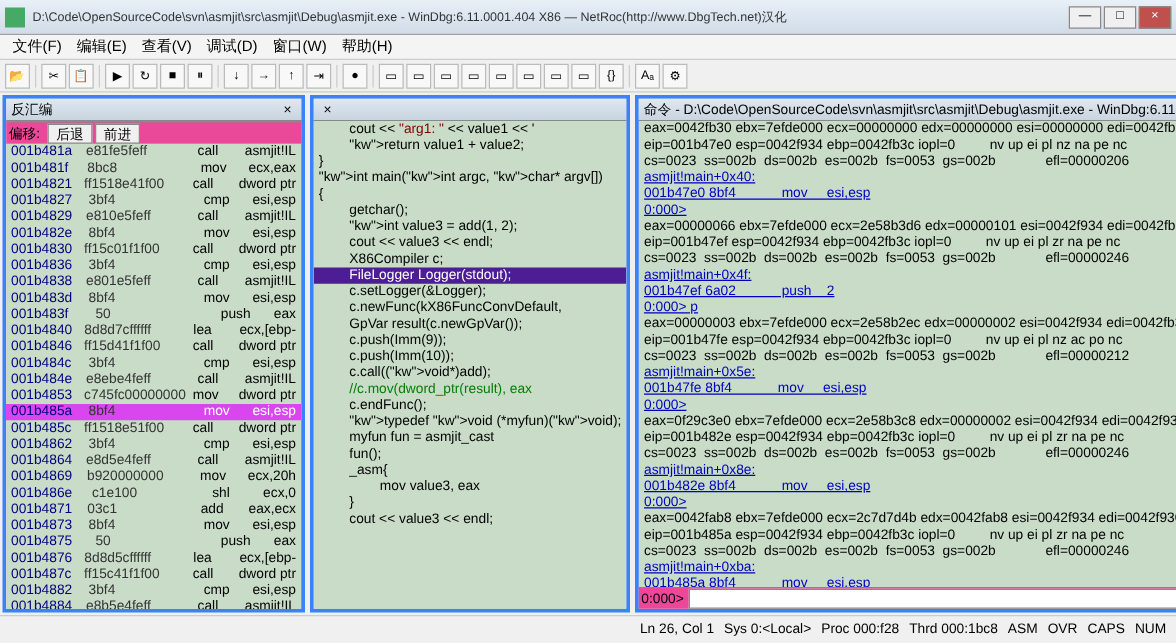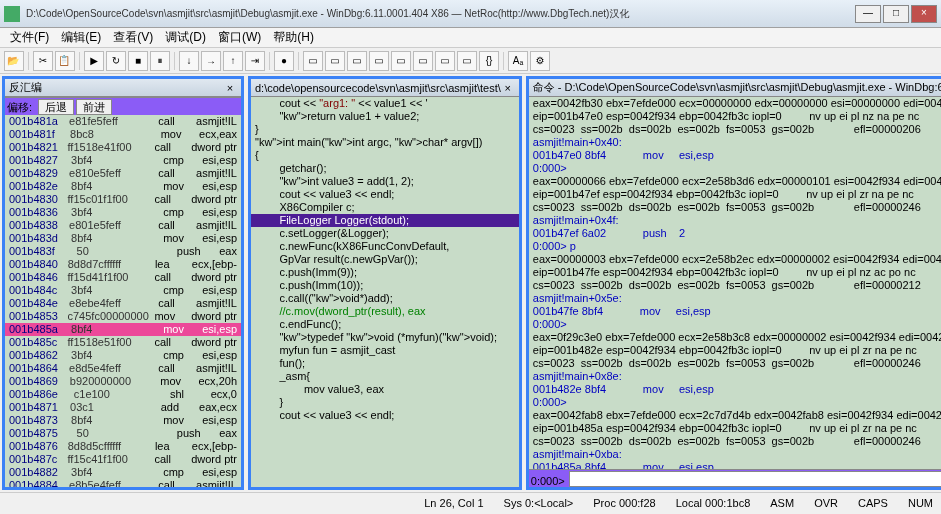--- a/index.html
+++ b/index.html
@@ -14,37 +14,37 @@
 .menubar span { padding: 16px 6px; cursor: pointer; }
 .toolbar { height: 26px; background: #f0f0f0; display: flex; align-items: center; padding: 0 4px; gap: 2px; border-bottom: 1px solid #ccc; }
 .toolbar .tbtn { width: 20px; height: 20px; border: 1px solid #bbb; background: #f8f8f8; cursor: pointer; display: flex; align-items: center; justify-content: center; font-size: 10px; }
 .toolbar .sep { width: 1px; height: 18px; background: #ccc; margin: 0 2px; }
 .main { display: flex; height: 418px; }
 .pane { display: flex; flex-direction: column; border: 3px solid #3b82f6; margin: 2px; }
 .pane-header { height: 18px; background: linear-gradient(#e0e8f0, #c8d4e0); display: flex; align-items: center; padding: 0 4px; font-size: 11px; border-bottom: 1px solid #888; }
 .pane-header .ph-title { flex: 1; white-space: nowrap; overflow: hidden; }
 .pane-header .ph-x { width: 14px; text-align: center; cursor: pointer; }
 .pane-body { flex: 1; overflow: auto; background: #c8dcc8; font-family: Consolas, monospace; font-size: 11px; white-space: pre; }
-.cmdbar { height: 18px; display: flex; align-items: flex-end; background: #8b5cf6; border-top: 1px solid #888; padding: 0 2px; font-family: Consolas, monospace; font-size: 11px; }
+.cmdbar { height: 18px; display: flex; align-items: center; background: #ec4899; border-top: 1px solid #888; padding: 0 2px; font-family: Consolas, monospace; font-size: 11px; }
 .cmdbar .label { color: #000; margin-right: 4px; }
 .cmdbar input { flex: 1; border: 1px solid #888; height: 16px; font-family: Consolas, monospace; font-size: 11px; padding: 0 2px; }
 .cmdbar .btn { border: 1px solid #888; background: #f0f0f0; padding: 0 6px; height: 16px; margin-left: 2px; cursor: pointer; font-size: 11px; font-family: "Segoe UI", sans-serif; }
 .disasm-row { display: flex; padding: 0 4px; line-height: 13px; }
-.disasm-row.sel { background: #ec4899; color: #fff; }
+.disasm-row.sel { background: #d946ef; color: #fff; }
 .addr { color: #000080; width: 70px; }
 .bytes { width: 104px; color: #333; }
 .mnem { width: 44px; }
 .ops { flex: 1; }
 .src-line { padding: 0 4px; line-height: 13px; color: #000; }
 .src-line.sel { background: #4c1d95; color: #fff; }
 .str { color: #800000; }
 .cmt { color: #008000; }
 .cmd-row { padding: 0 4px; line-height: 13px; color: #000; }
-.cmd-row .blue { color: #0000c0; }
-.statusbar { height: 20px; background: #f0f0f0; border-top: 1px solid #ccc; display: flex; align-items: center; font-size: 11px; padding: 0 4px; gap: 12px; justify-content: flex-end; }
+.cmd-row .blue { color: #0000c0; text-decoration: underline; }
+.statusbar { height: 20px; background: #f0f0f0; border-top: 1px solid #ccc; display: flex; align-items: center; font-size: 11px; padding: 0 4px; gap: 0; justify-content: flex-end; }
 .statusbar .cell { padding: 0 4px; }
 ::-webkit-scrollbar { width: 16px; height: 16px; }
 ::-webkit-scrollbar-track { background: #e8e8e8; }
 ::-webkit-scrollbar-thumb { background: #c0c0c0; border: 1px solid #888; }
 </style>
 </head>
 <body>
 
 <div class="titlebar">
   <div class="app-icon"></div>
@@ -107,21 +107,20 @@
     <div class="cmdbar">
       <span class="label">偏移:</span>
       <span class="btn">后退</span>
       <span class="btn">前进</span>
     </div>
     <div class="pane-body" id="disasm-body"><div class="disasm-row"><span class="addr">001b481a</span><span class="bytes">e81fe5feff</span><span class="mnem">call</span><span class="ops">asmjit!IL</span></div><div class="disasm-row"><span class="addr">001b481f</span><span class="bytes">8bc8</span><span class="mnem">mov</span><span class="ops">ecx,eax</span></div><div class="disasm-row"><span class="addr">001b4821</span><span class="bytes">ff1518e41f00</span><span class="mnem">call</span><span class="ops">dword ptr</span></div><div class="disasm-row"><span class="addr">001b4827</span><span class="bytes">3bf4</span><span class="mnem">cmp</span><span class="ops">esi,esp</span></div><div class="disasm-row"><span class="addr">001b4829</span><span class="bytes">e810e5feff</span><span class="mnem">call</span><span class="ops">asmjit!IL</span></div><div class="disasm-row"><span class="addr">001b482e</span><span class="bytes">8bf4</span><span class="mnem">mov</span><span class="ops">esi,esp</span></div><div class="disasm-row"><span class="addr">001b4830</span><span class="bytes">ff15c01f1f00</span><span class="mnem">call</span><span class="ops">dword ptr</span></div><div class="disasm-row"><span class="addr">001b4836</span><span class="bytes">3bf4</span><span class="mnem">cmp</span><span class="ops">esi,esp</span></div><div class="disasm-row"><span class="addr">001b4838</span><span class="bytes">e801e5feff</span><span class="mnem">call</span><span class="ops">asmjit!IL</span></div><div class="disasm-row"><span class="addr">001b483d</span><span class="bytes">8bf4</span><span class="mnem">mov</span><span class="ops">esi,esp</span></div><div class="disasm-row"><span class="addr">001b483f</span><span class="bytes">50</span><span class="mnem">push</span><span class="ops">eax</span></div><div class="disasm-row"><span class="addr">001b4840</span><span class="bytes">8d8d7cffffff</span><span class="mnem">lea</span><span class="ops">ecx,[ebp-</span></div><div class="disasm-row"><span class="addr">001b4846</span><span class="bytes">ff15d41f1f00</span><span class="mnem">call</span><span class="ops">dword ptr</span></div><div class="disasm-row"><span class="addr">001b484c</span><span class="bytes">3bf4</span><span class="mnem">cmp</span><span class="ops">esi,esp</span></div><div class="disasm-row"><span class="addr">001b484e</span><span class="bytes">e8ebe4feff</span><span class="mnem">call</span><span class="ops">asmjit!IL</span></div><div class="disasm-row"><span class="addr">001b4853</span><span class="bytes">c745fc00000000</span><span class="mnem">mov</span><span class="ops">dword ptr</span></div><div class="disasm-row sel"><span class="addr">001b485a</span><span class="bytes">8bf4</span><span class="mnem">mov</span><span class="ops">esi,esp</span></div><div class="disasm-row"><span class="addr">001b485c</span><span class="bytes">ff1518e51f00</span><span class="mnem">call</span><span class="ops">dword ptr</span></div><div class="disasm-row"><span class="addr">001b4862</span><span class="bytes">3bf4</span><span class="mnem">cmp</span><span class="ops">esi,esp</span></div><div class="disasm-row"><span class="addr">001b4864</span><span class="bytes">e8d5e4feff</span><span class="mnem">call</span><span class="ops">asmjit!IL</span></div><div class="disasm-row"><span class="addr">001b4869</span><span class="bytes">b920000000</span><span class="mnem">mov</span><span class="ops">ecx,20h</span></div><div class="disasm-row"><span class="addr">001b486e</span><span class="bytes">c1e100</span><span class="mnem">shl</span><span class="ops">ecx,0</span></div><div class="disasm-row"><span class="addr">001b4871</span><span class="bytes">03c1</span><span class="mnem">add</span><span class="ops">eax,ecx</span></div><div class="disasm-row"><span class="addr">001b4873</span><span class="bytes">8bf4</span><span class="mnem">mov</span><span class="ops">esi,esp</span></div><div class="disasm-row"><span class="addr">001b4875</span><span class="bytes">50</span><span class="mnem">push</span><span class="ops">eax</span></div><div class="disasm-row"><span class="addr">001b4876</span><span class="bytes">8d8d5cffffff</span><span class="mnem">lea</span><span class="ops">ecx,[ebp-</span></div><div class="disasm-row"><span class="addr">001b487c</span><span class="bytes">ff15c41f1f00</span><span class="mnem">call</span><span class="ops">dword ptr</span></div><div class="disasm-row"><span class="addr">001b4882</span><span class="bytes">3bf4</span><span class="mnem">cmp</span><span class="ops">esi,esp</span></div><div class="disasm-row"><span class="addr">001b4884</span><span class="bytes">e8b5e4feff</span><span class="mnem">call</span><span class="ops">asmjit!IL</span></div><div class="disasm-row"><span class="addr">001b4889</span><span class="bytes">c645fc01</span><span class="mnem">mov</span><span class="ops">byte ptr</span></div></div>
   </div>
 
   <div class="pane" style="width:320px">
     <div class="pane-header">
-      <span class="ph-title">d:\code\opensourcecode\svn\asmjit\src\asmjit\test\</span>
       <span class="ph-x">×</span>
     </div>
     <div class="pane-body" id="source-body"><div class="src-line">        cout &lt;&lt; <span class="str">"arg1: "</span> &lt;&lt; value1 &lt;&lt; '</div><div class="src-line">        <span class="&lt;span">"kw"</span>&gt;return value1 + value2;</div><div class="src-line">}</div><div class="src-line"></div><div class="src-line"><span class="&lt;span">"kw"</span>&gt;int main(<span class="&lt;span">"kw"</span>&gt;int argc, <span class="&lt;span">"kw"</span>&gt;char* argv[])</div><div class="src-line">{</div><div class="src-line">        getchar();</div><div class="src-line">        <span class="&lt;span">"kw"</span>&gt;int value3 = add(1, 2);</div><div class="src-line">        cout &lt;&lt; value3 &lt;&lt; endl;</div><div class="src-line"></div><div class="src-line">        X86Compiler c;</div><div class="src-line sel">        FileLogger Logger(stdout);</div><div class="src-line">        c.setLogger(&amp;Logger);</div><div class="src-line"></div><div class="src-line">        c.newFunc(kX86FuncConvDefault,</div><div class="src-line"></div><div class="src-line">        GpVar result(c.newGpVar());</div><div class="src-line">        c.push(Imm(9));</div><div class="src-line">        c.push(Imm(10));</div><div class="src-line">        c.call((<span class="&lt;span">"kw"</span>&gt;void*)add);</div><div class="src-line"><span class="cmt">        //c.mov(dword_ptr(result), eax</span></div><div class="src-line">        c.endFunc();</div><div class="src-line">        <span class="&lt;span">"kw"</span>&gt;typedef <span class="&lt;span">"kw"</span>&gt;void (*myfun)(<span class="&lt;span">"kw"</span>&gt;void);</div><div class="src-line">        myfun fun = asmjit_cast<myfun></myfun></div><div class="src-line">        fun();</div><div class="src-line"></div><div class="src-line">        _asm{</div><div class="src-line"></div><div class="src-line">                mov value3, eax</div><div class="src-line">        }</div><div class="src-line">        cout &lt;&lt; value3 &lt;&lt; endl;</div></div>
   </div>
 
   <div class="pane" style="flex:1">
     <div class="pane-header">
       <span class="ph-title">命令 - D:\Code\OpenSourceCode\svn\asmjit\src\asmjit\Debug\asmjit.exe - WinDbg:6.11.0001.404 X86 — Net</span>
 
     </div>
@@ -130,18 +129,18 @@
       <span class="label">0:000&gt;</span>
       <input style="">
     </div>
   </div>
 </div>
 
 <div class="statusbar">
   <span class="cell">Ln 26, Col 1</span>
   <span class="cell">Sys 0:&lt;Local&gt;</span>
   <span class="cell">Proc 000:f28</span>
-  <span class="cell">Local 000:1bc8</span>
+  <span class="cell">Thrd 000:1bc8</span>
   <span class="cell">ASM</span>
   <span class="cell">OVR</span>
   <span class="cell">CAPS</span>
   <span class="cell">NUM</span>
 </div>
 
 </body></html>

